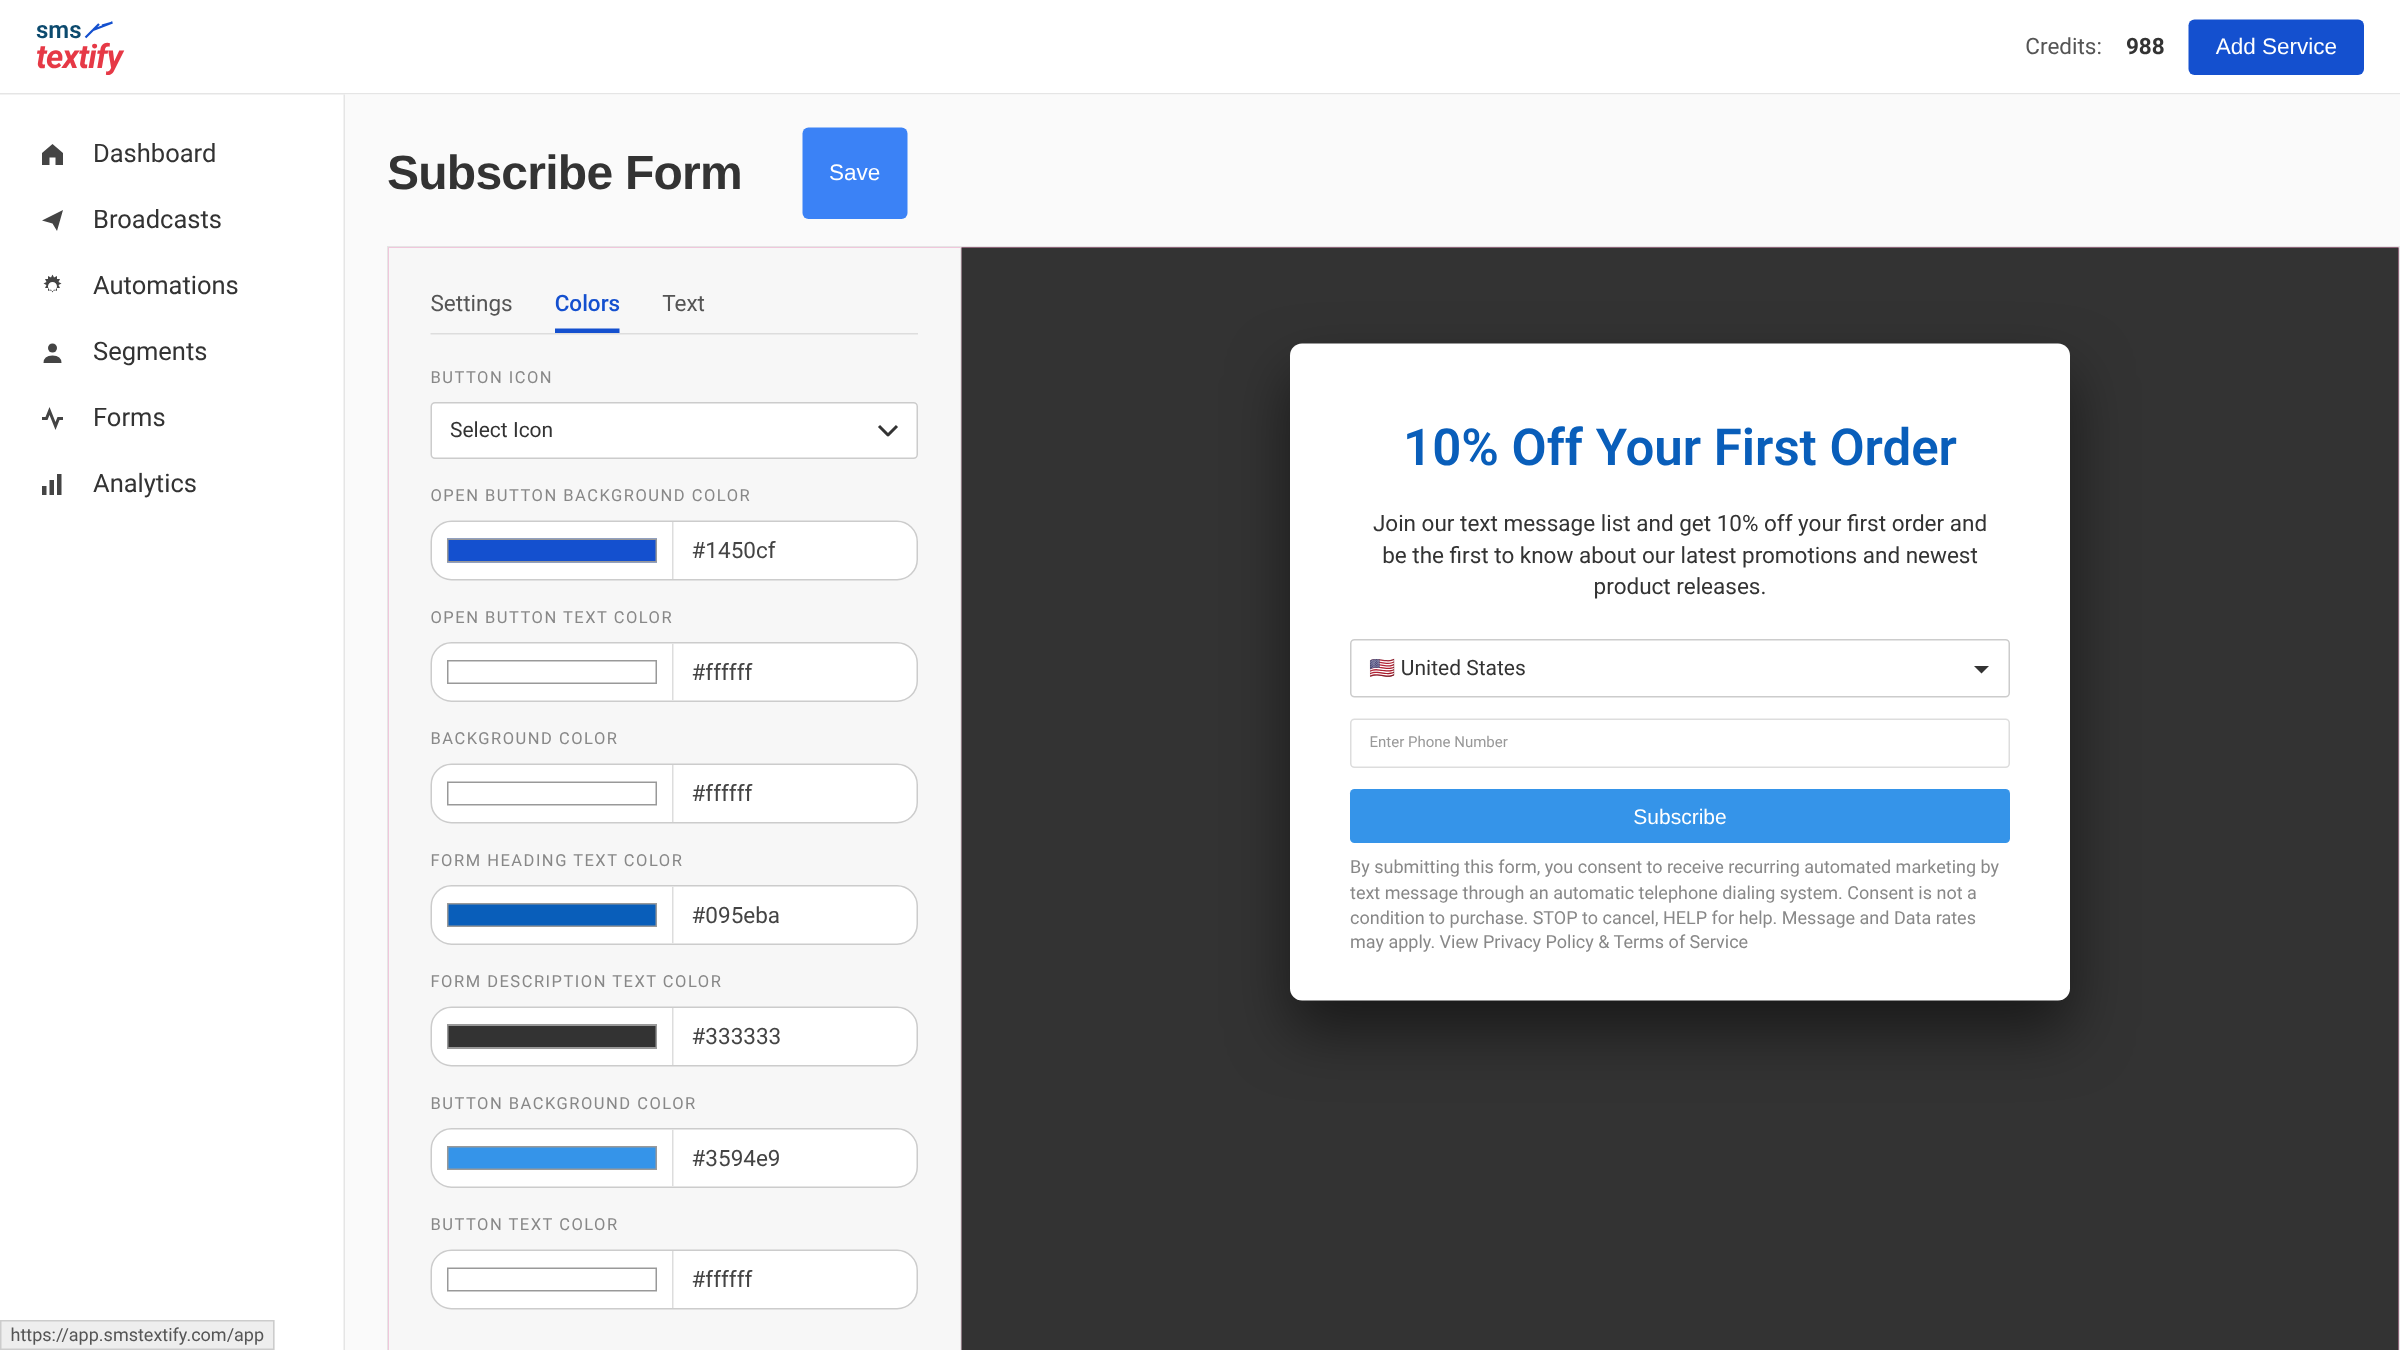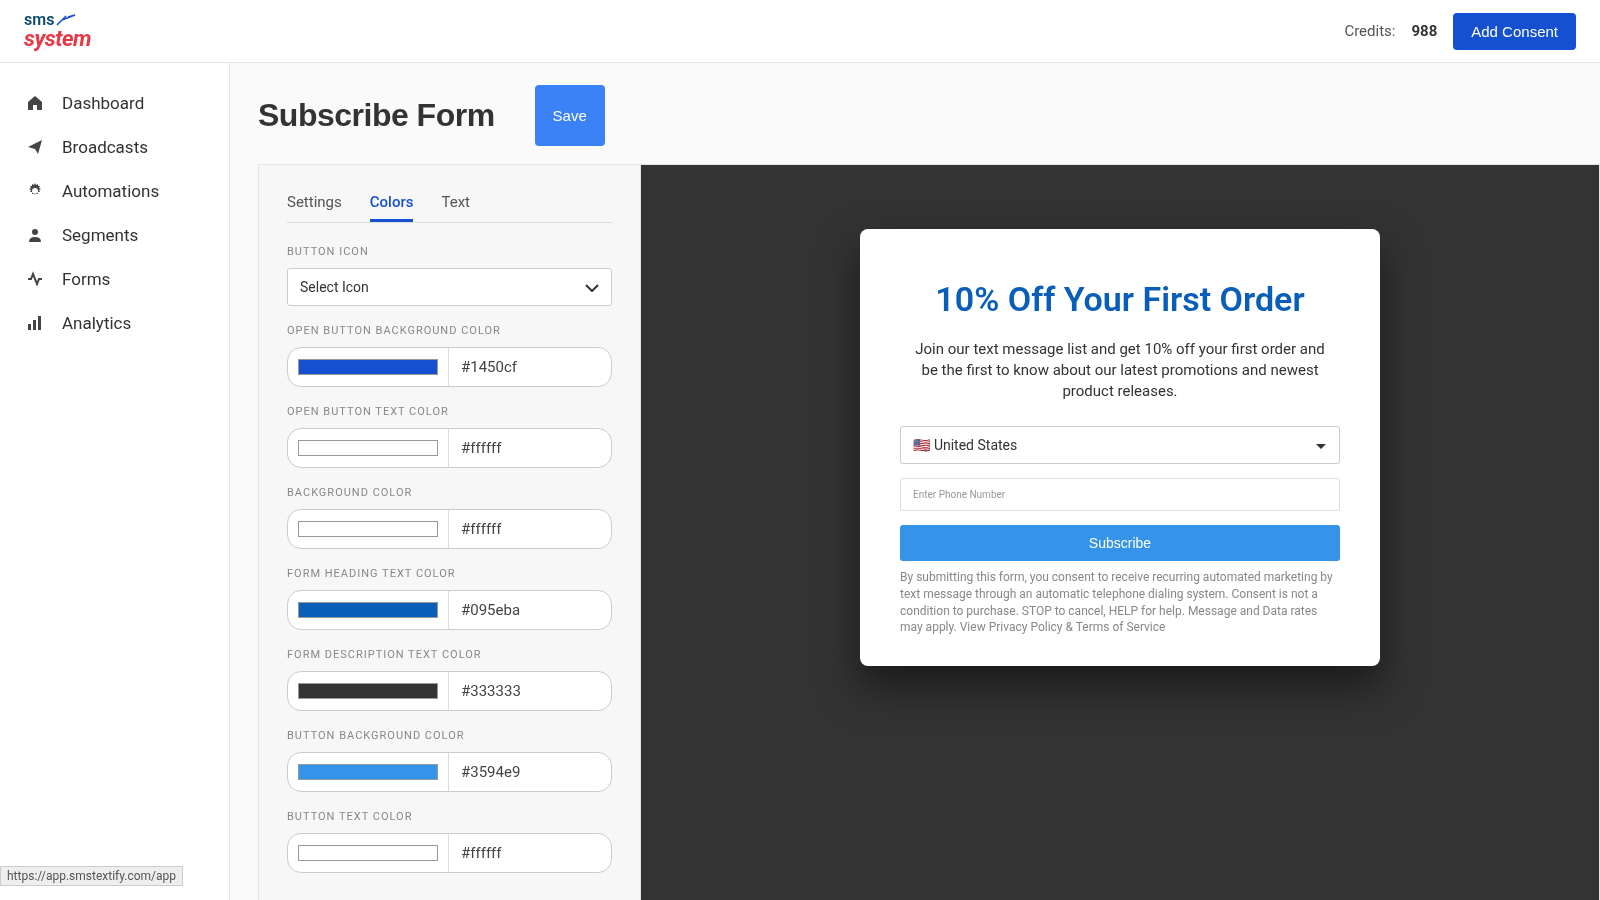--- a/index.html
+++ b/index.html
@@ -40,39 +40,39 @@
 
 .preview { flex: 1; background: #333; padding: 64px 80px; display: flex; justify-content: center; align-items: flex-start; }
 .preview-card { background: #fff; border-radius: 8px; padding: 50px 40px 30px; width: 520px; box-shadow: 0 20px 40px rgba(0,0,0,0.5); }
 .preview-heading { color: #095eba; font-size: 34px; font-weight: 600; text-align: center; margin-bottom: 20px; }
 .preview-desc { color: #333; text-align: center; font-size: 15px; line-height: 1.4; margin-bottom: 24px; padding: 0 8px; }
 .preview-select { width: 100%; padding: 10px 12px; border: 1px solid #ccc; border-radius: 3px; background: #fff; font-size: 14px; margin-bottom: 14px; display: flex; justify-content: space-between; align-items: center; }
 .preview-input { width: 100%; padding: 10px 12px; border: 1px solid #ddd; border-radius: 3px; font-size: 10px; margin-bottom: 14px; color: #999; }
 .preview-subscribe { width: 100%; background: #3594e9; color: #fff; border: none; padding: 10px; border-radius: 3px; font-size: 14px; cursor: pointer; margin-bottom: 8px; }
 .preview-disclaimer { font-size: 12px; color: #888; line-height: 1.4; }
 
-.status-bar { position: fixed; bottom: 14px; left: 0; background: #eee; color: #555; font-size: 12px; padding: 2px 6px; border: 1px solid #ccc; }
+.status-bar { position: fixed; bottom: 0; left: 0; background: #eee; color: #555; font-size: 12px; padding: 2px 6px; border: 1px solid #ccc; }
 </style>
 </head>
 <body>
 
 <div class="header">
   <div class="logo">
     <span class="logo-sms">
         <span>sms</span>
         <svg width="20" height="12" viewBox="0 0 20 12">
           <path d="M1 11 L10 2 L6 6 L19 1 L12 3" stroke="#1450cf" stroke-width="1.5" fill="none"></path>
         </svg>
       </span>
-    <span class="logo-textify">system</span>
+    <span class="logo-textify">textify</span>
   </div>
   <div class="header-right">
     <span class="credits-label">Credits:</span>
     <span class="credits-value">988</span>
-    <button class="add-credits-btn">Add Consent</button>
+    <button class="add-credits-btn">Add Service</button>
   </div>
 </div>
 
 <div class="layout">
   <div class="sidebar">
     <div class="nav-item">
       <span class="nav-icon">
           <svg width="16" height="16" viewBox="0 0 16 16" fill="currentColor">
             <path d="M8 1 L15 7 V15 H10 V10 H6 V15 H1 V7 Z"></path>
           </svg>

